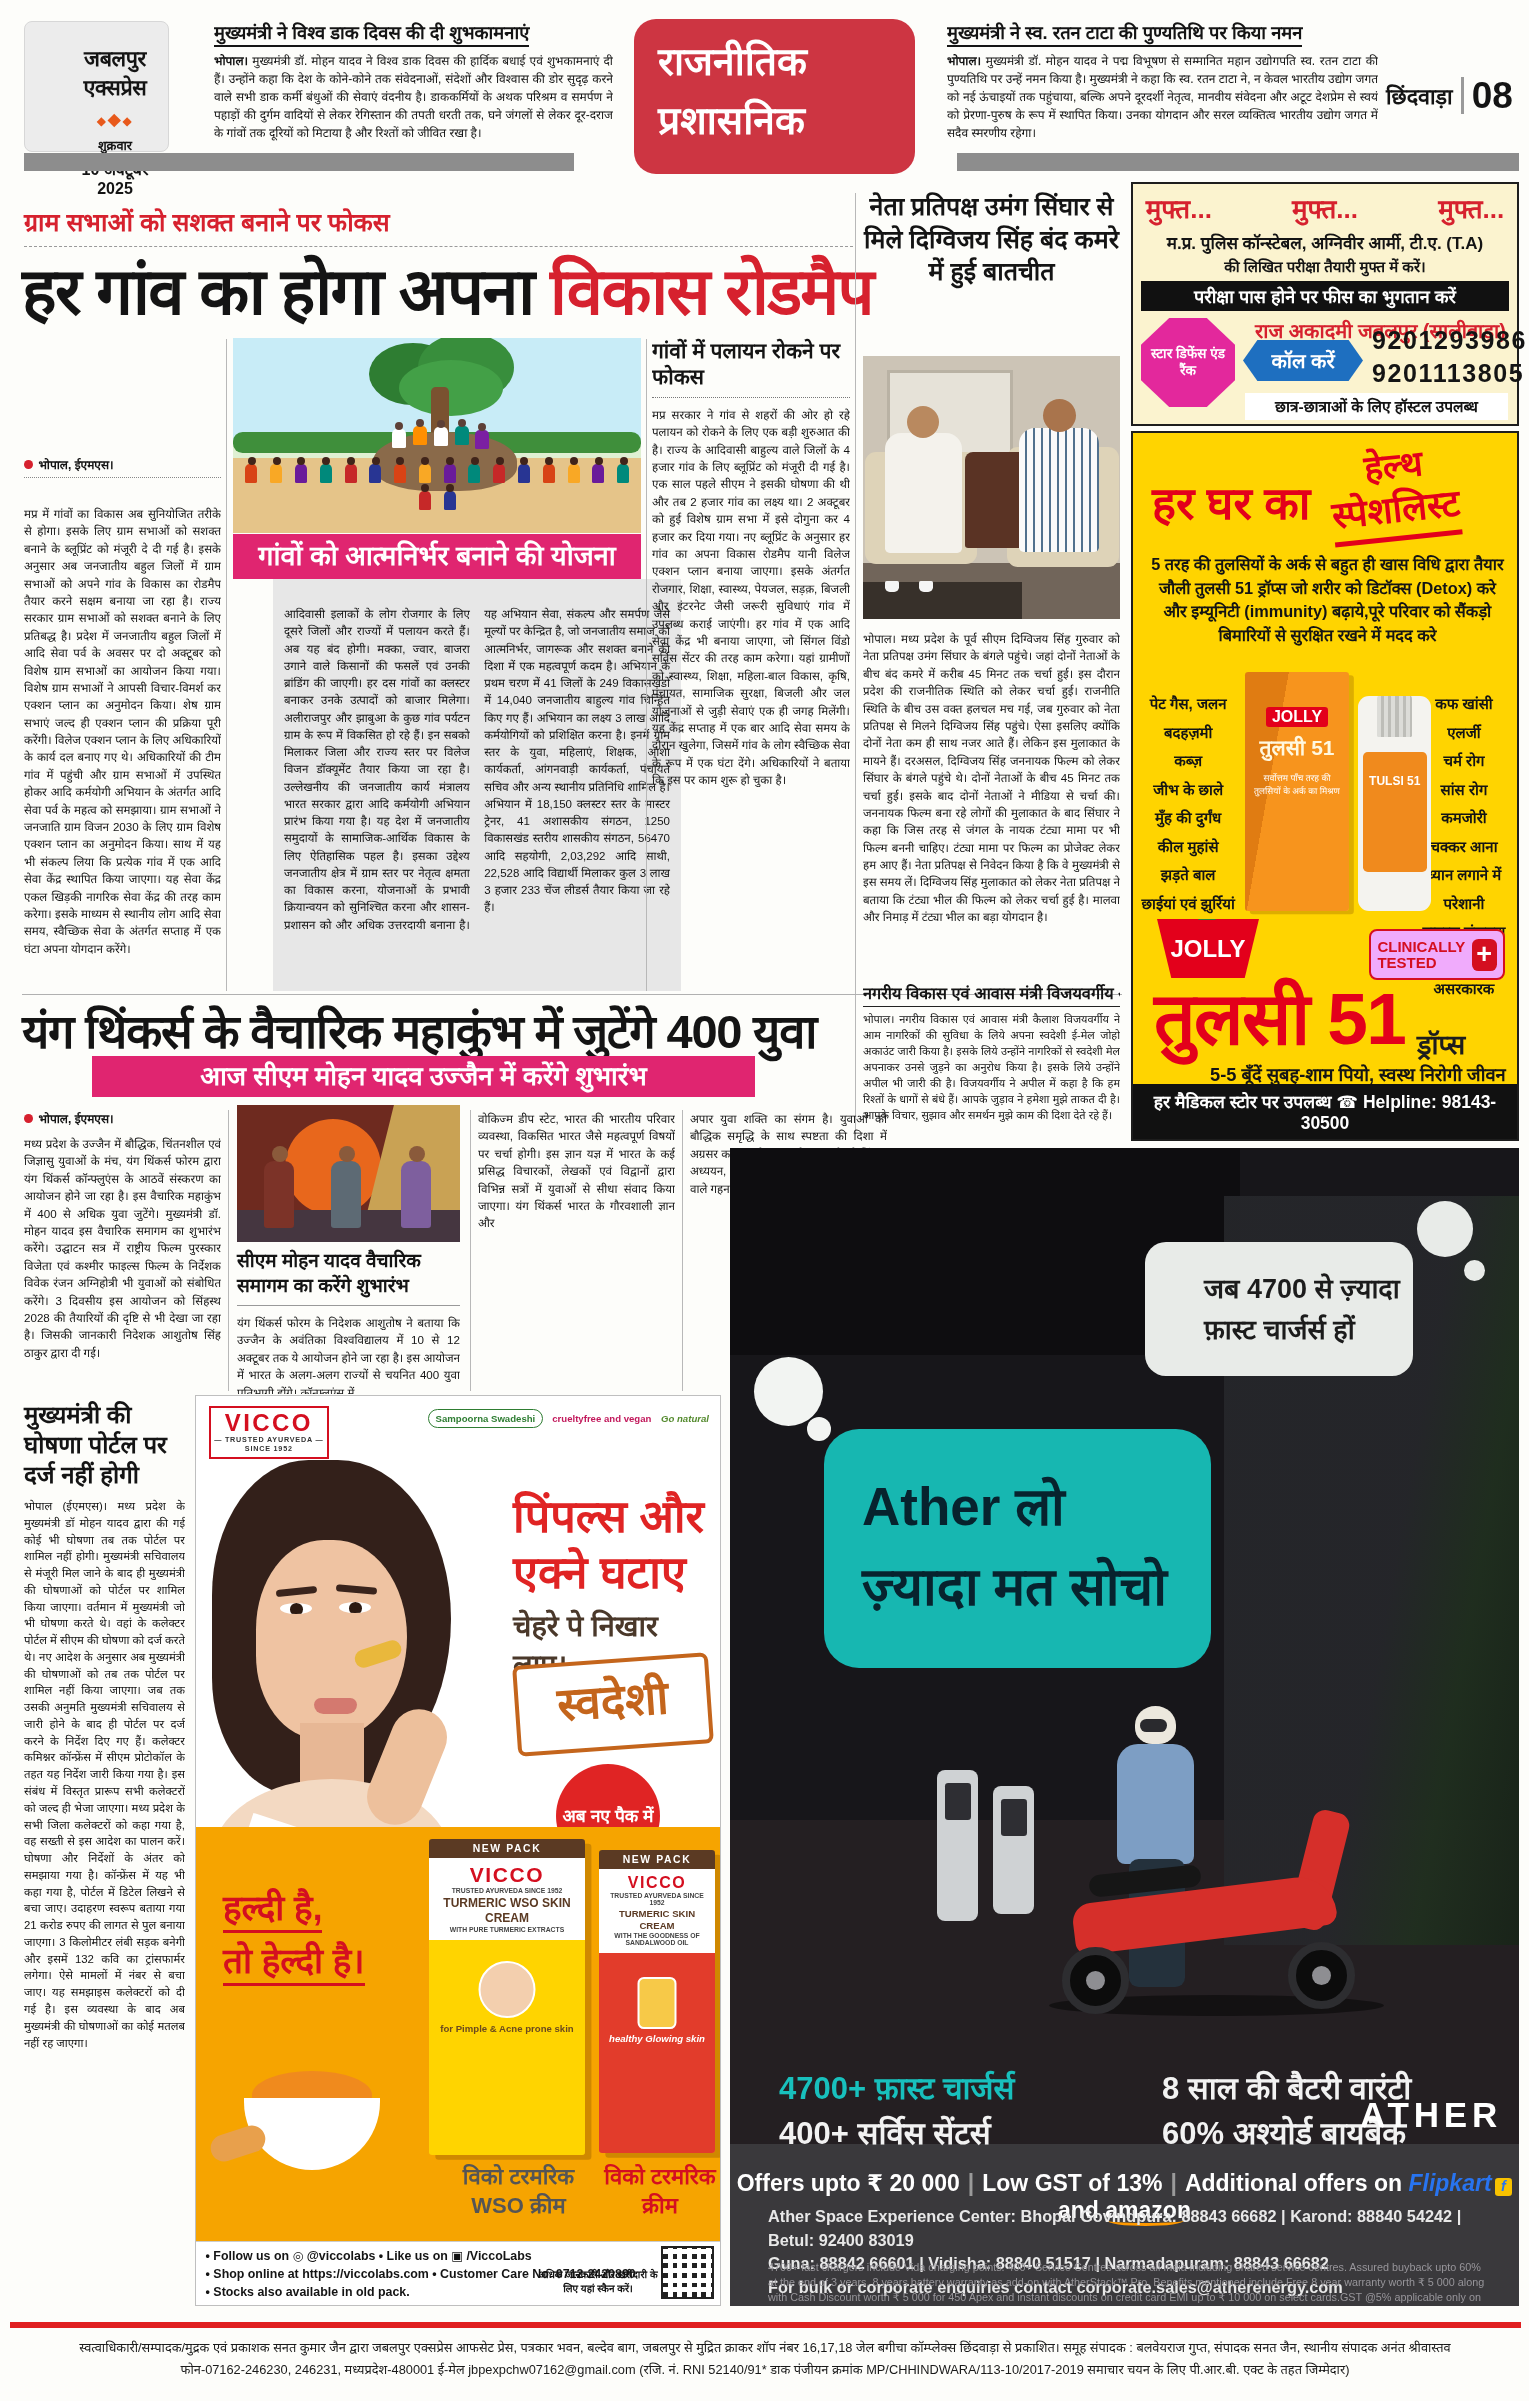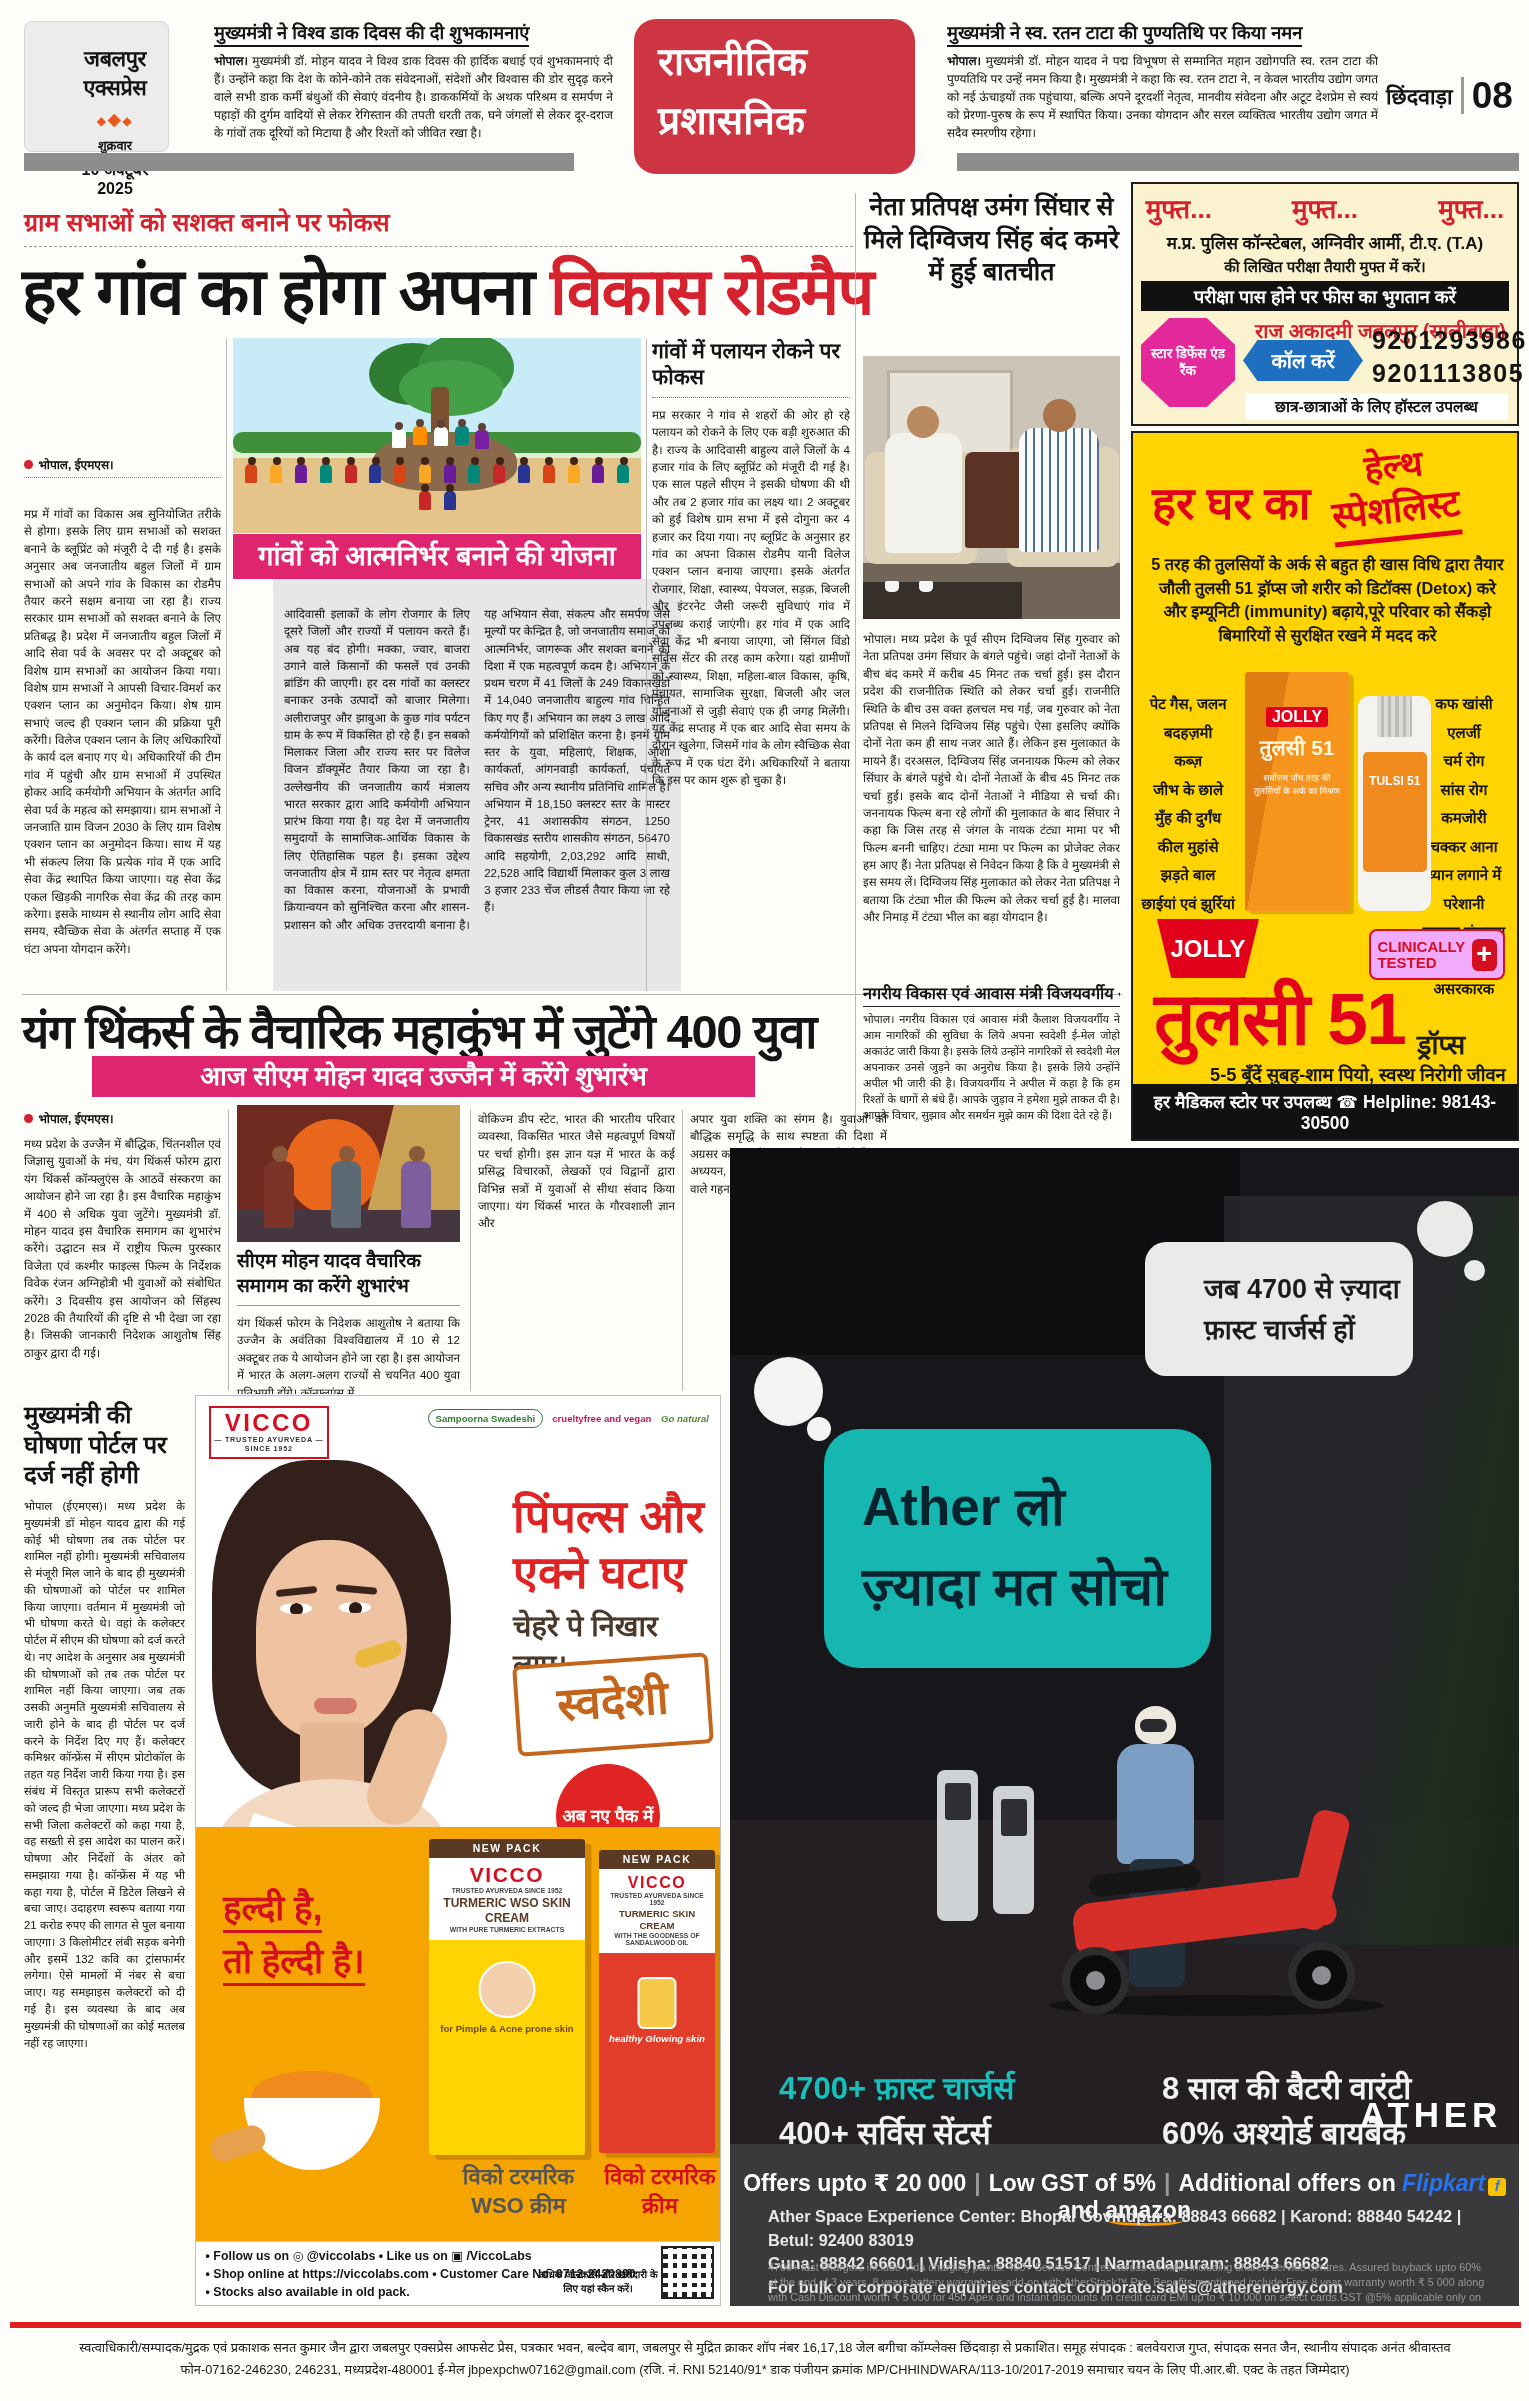--- a/index.html
+++ b/index.html
@@ -583,21 +583,21 @@
     <div class="wheel" style="left:332px;top:799px;"></div>
     <div class="wheel" style="left:558px;top:794px;"></div>
 
     <div class="abs s-teal" style="left:49px;top:918px;">4700+ फ़ास्ट चार्जर्स</div>
     <div class="abs s-wht" style="left:49px;top:963px;">400+ सर्विस सेंटर्स</div>
     <div class="abs s-wht" style="left:432px;top:918px;">8 साल की बैटरी वारंटी</div>
     <div class="abs s-wht" style="left:432px;top:963px;">60% अश्योर्ड बायबैक</div>
     <div class="brand">ATHER</div>
 
     <div class="offers">
-      <span>Offers upto ₹ 20 000</span><span class="sep">|</span><span>Low GST of 5%</span><span class="sep">|</span><span>Additional offers on</span>
+      <span>Offers upto ₹ 20 000</span><span class="sep">|</span><span>Low GST of 13%</span><span class="sep">|</span><span>Additional offers on</span>
       <span class="flip">Flipkart</span><span class="flipbox">f</span>
       <span>and</span>
       <span class="amz">amazon</span>
     </div>
     <div class="addr">
       <div>Ather Space Experience Center: Bhopal Govindpura: 88843 66682 | Karond: 88840 54242 | Betul: 92400 83019</div>
       <div>Guna: 88842 66601 | Vidisha: 88840 51517 | Narmadapuram: 88843 66682</div>
       <div>For bulk or corporate enquiries contact corporate.sales@atherenergy.com</div>
     </div>
     <div class="fine">4700+ fast chargers include Vida charging points. 400+ Service Centres across all India including shared service centres. Assured buyback upto 60% at the end of 3 years. 8 years battery warranty as add-on with AtherStack™ Pro. Benefits mentioned include Free 8 year warranty worth ₹ 5 000 along with Cash Discount worth ₹ 5 000 for 450 Apex and instant discounts on credit card EMI up to ₹ 10 000 on select cards.GST @5% applicable only on scooter.Limited period offers.The only official website of Ather Energy is: www.atherenergy.com.</div>

